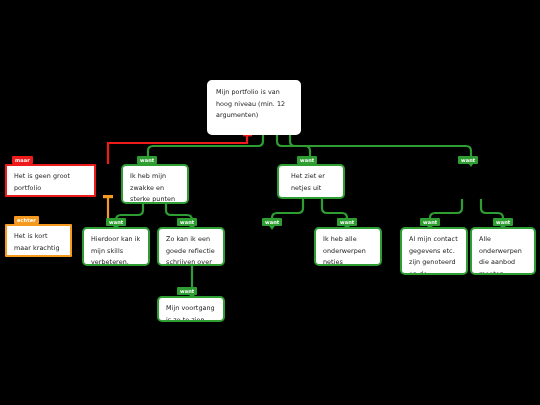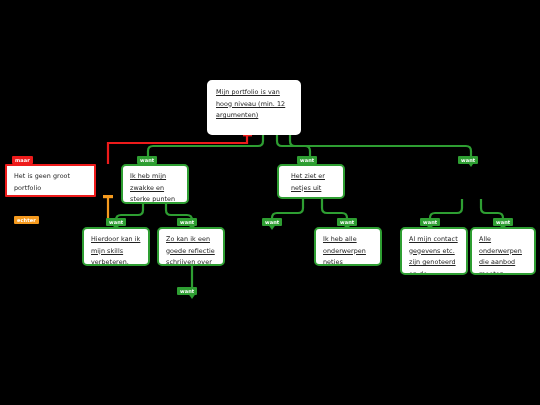--- a/index.html
+++ b/index.html
@@ -29,21 +29,21 @@
     background: #ffffff;
     border-style: solid;
     border-width: 2px;
     color: #222222;
     font-size: 6.4px;
     line-height: 11.5px;
     padding: 5px 6px 5px 7px;
     letter-spacing: 0.05px;
     overflow: hidden;
   }
-  .node.rounded { border-radius: 5px; text-decoration: underline; }
+  .node.rounded { border-radius: 5px; }
   .node.sharp   { border-radius: 1px; }
   .node .txt {
     display: block;
     white-space: pre-line;
   }
   .edge-label {
     position: absolute;
     font-size: 5px;
     font-weight: bold;
     line-height: 7px;
@@ -124,37 +124,43 @@
 
   <div class="node rounded" style="left:207px; top:80px; width:94px; height:55px; border-color:#ffffff;">
     <span class="txt">Mijn portfolio is van hoog niveau (min. 12 argumenten)</span>
   </div>
 
   <div class="node sharp" style="left:5px; top:164px; width:91px; height:33px; border-color:#ee1b1b;">
     <span class="txt">Het is geen groot portfolio</span>
   </div>
   <div class="edge-label" style="left:12px; top:156px; background:#ee1b1b;">maar</div>
 
+  <div class="node sharp" style="left:5px; top:224px; width:67px; height:33px; border-color:#f59a1e;">
+    <span class="txt">Het is kort maar krachtig</span>
+  </div>
   <div class="edge-label" style="left:14px; top:216px; background:#f59a1e;">echter</div>
 
   <div class="node rounded" style="left:121px; top:164px; width:68px; height:40px; border-color:#2e9e32;">
     <span class="txt">Ik heb mijn zwakke en sterke punten genoteerd</span>
   </div>
   <div class="edge-label" style="left:137px; top:156px; background:#2e9e32;">want</div>
 
   <div class="node rounded" style="left:82px; top:227px; width:68px; height:39px; border-color:#2e9e32;">
     <span class="txt">Hierdoor kan ik mijn skills verbeteren.</span>
   </div>
   <div class="edge-label" style="left:106px; top:218px; background:#2e9e32;">want</div>
 
   <div class="node rounded" style="left:157px; top:227px; width:68px; height:39px; border-color:#2e9e32;">
     <span class="txt">Zo kan ik een goede reflectie schrijven over mijzelf</span>
   </div>
   <div class="edge-label" style="left:177px; top:218px; background:#2e9e32;">want</div>
 
+  <div class="node rounded" style="left:157px; top:296px; width:68px; height:26px; border-color:#2e9e32;">
+    <span class="txt">Mijn voortgang is zo te zien</span>
+  </div>
   <div class="edge-label" style="left:177px; top:287px; background:#2e9e32;">want</div>
 
   <div class="node rounded" style="left:277px; top:164px; width:68px; height:35px; border-color:#2e9e32;padding-left:12px;">
     <span class="txt">Het ziet er netjes uit</span>
   </div>
   <div class="edge-label" style="left:297px; top:156px; background:#2e9e32;">want</div>
 
   <div class="edge-label" style="left:262px; top:218px; background:#2e9e32;">want</div>
 
   <div class="node rounded" style="left:314px; top:227px; width:68px; height:39px; border-color:#2e9e32;">

